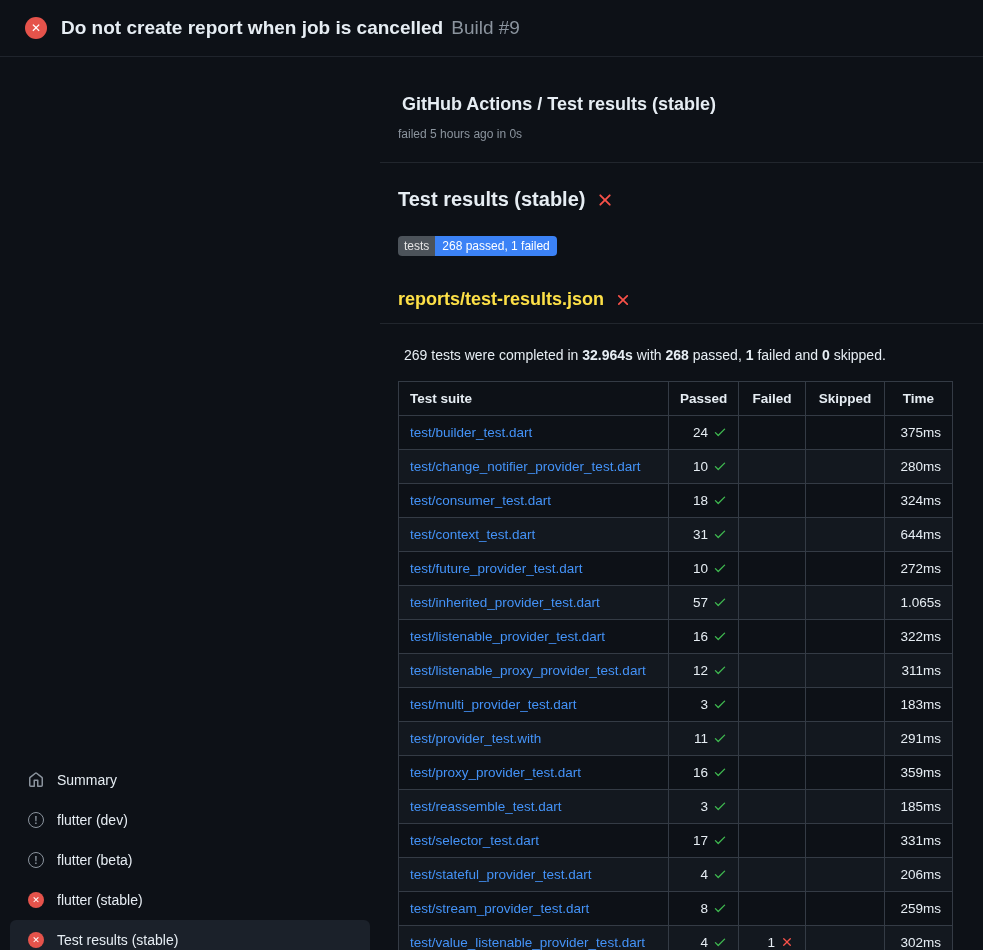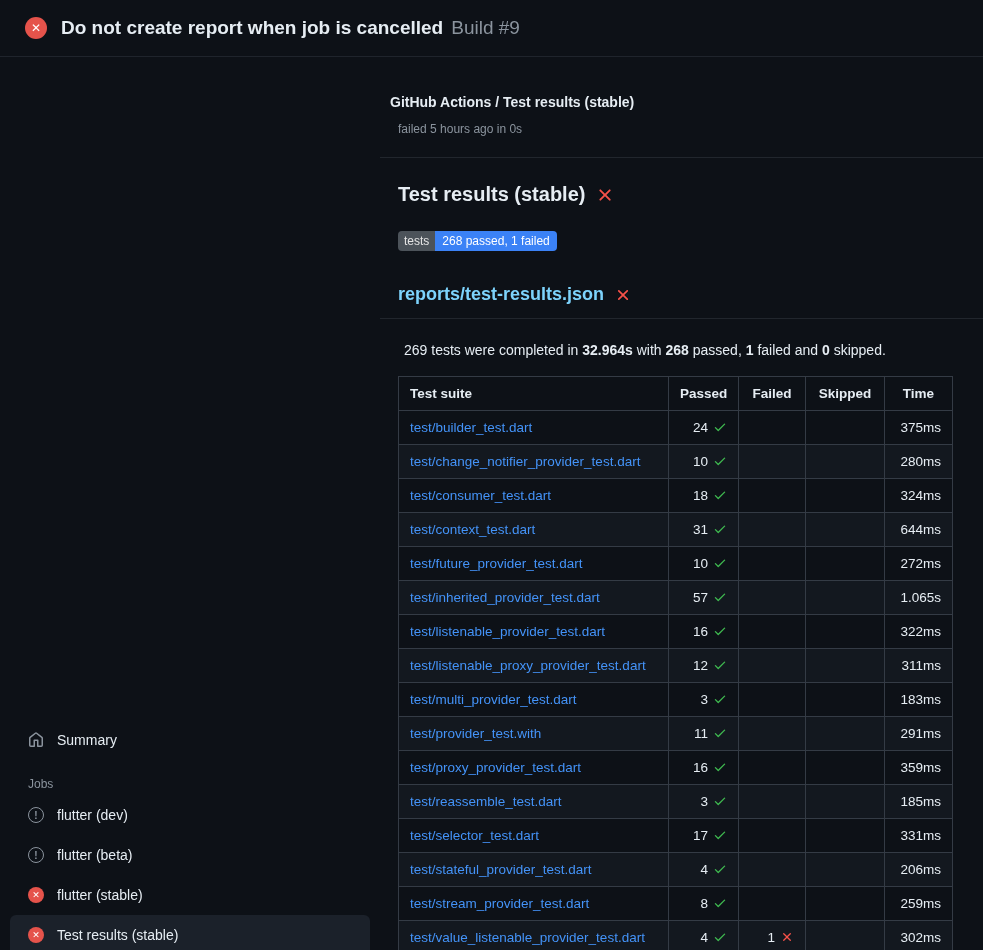--- a/index.html
+++ b/index.html
@@ -20,29 +20,29 @@
   
   .layout{display:flex;align-items:flex-end}
   .sidebar{width:380px;flex:none;padding:26px 10px 0 10px}
   .side-item{display:flex;align-items:center;gap:13px;height:40px;padding:0 18px;border-radius:6px;font-size:14px;cursor:pointer;color:#e6edf3}
   .side-item.selected{background:#1b212a}
   .jobs-label{color:#8b949e;font-size:12px;padding:0 18px;margin:17px 0 4px}
   .neutral-circle{display:inline-flex;align-items:center;justify-content:center;width:16px;height:16px;border:1.5px solid #8b949e;border-radius:50%;color:#8b949e;font-size:10px;font-weight:700;flex:none}
   .home-svg{flex:none}
   
   .main{flex:1;min-width:0;padding-top:37px}
-  .crumb{font-size:14px;font-weight:700;margin-left:10px}
+  .crumb{font-size:18px;font-weight:700;margin-left:22px}
   .status-line{font-size:12px;color:#8b949e;margin:12px 0 0 18px}
   .divider{border:none;border-top:1px solid #21262d;margin-top:21px}
   .section-head{display:flex;align-items:center;gap:10px;margin:25px 0 0 18px;font-size:20px;font-weight:700}
   .badge{display:inline-flex;margin:25px 0 0 18px;font-size:12px;border-radius:4px;overflow:hidden;line-height:14px}
   .badge .lbl{background:#4c535a;color:#e5e5e5;padding:3px 6px}
   .badge .val{background:#3b82f6;color:#fff;padding:3px 7px}
   .report-head{display:flex;align-items:center;gap:10px;margin:33px 0 0 18px;font-size:18px;font-weight:700}
-  .report-head a{color:#7dd3fc}
+  .report-head a{color:#fde047}
   .report-rule{border:none;border-top:1px solid #21262d;margin-top:13px}
   .summary{font-size:14px;margin:23px 0 0 24px;color:#e6edf3}
   .summary .bold{font-weight:700}
   
   table{border-collapse:collapse;margin:18px 14px 0 18px;width:554px;font-size:13.5px;table-layout:fixed}
   th,td{border:1px solid #343b45;padding:7px 11px;line-height:19px;overflow:hidden}
   th{font-weight:700;text-align:center;color:#e6edf3}
   th.col-suite{text-align:left}
   td.suite a{color:#4493f8}
   td.num{text-align:right;white-space:nowrap}
@@ -60,21 +60,20 @@
 
 <div class="layout">
 
   <aside class="sidebar">
     <div class="side-item">
       <svg class="home-svg" width="16" height="16" viewBox="0 0 16 16">
         <path fill="#8b949e" d="M6.906.664a1.749 1.749 0 0 1 2.187 0l5.25 4.2c.415.332.657.835.657 1.367v7.019A1.75 1.75 0 0 1 13.25 15h-3.5a.75.75 0 0 1-.75-.75V9h-2v5.25a.75.75 0 0 1-.75.75h-3.5A1.75 1.75 0 0 1 1 13.25V6.231c0-.532.242-1.035.657-1.367l5.25-4.2Zm1.25 1.171a.25.25 0 0 0-.312 0l-5.25 4.2a.25.25 0 0 0-.094.196v7.019c0 .138.112.25.25.25H5.5V8.25a.75.75 0 0 1 .75-.75h3.5a.75.75 0 0 1 .75.75v5.25h2.75a.25.25 0 0 0 .25-.25V6.231a.25.25 0 0 0-.094-.195l-5.25-4.2Z"></path>
       </svg>
       <span>Summary</span>
     </div>
-    <div class="jobs-label">Jobs</div>
     <nav>
         <div class="side-item">
           <span class="neutral-circle">!</span>
           <span>flutter (dev)</span>
         </div>
         <div class="side-item">
           <span class="neutral-circle">!</span>
           <span>flutter (beta)</span>
         </div>
         <div class="side-item">

